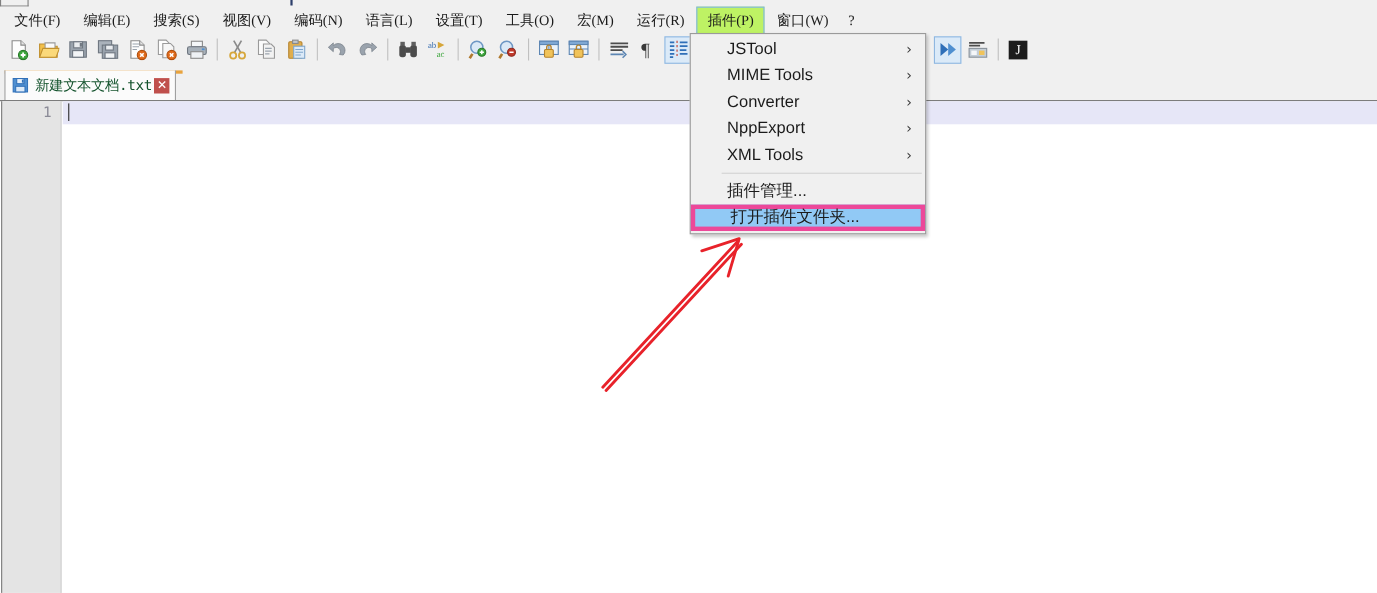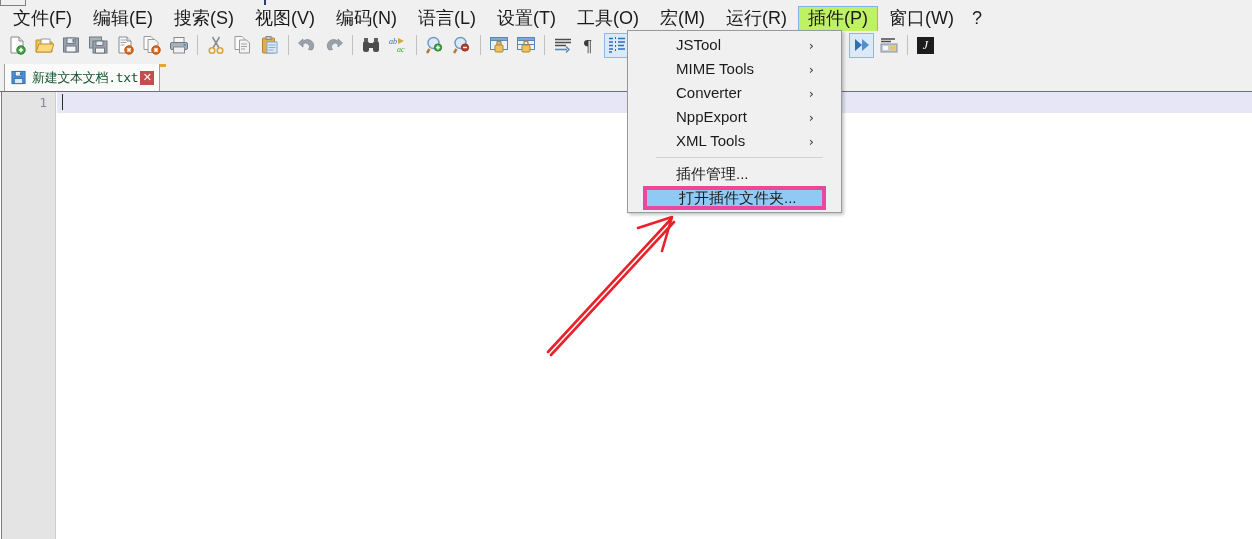--- a/index.html
+++ b/index.html
@@ -43,50 +43,50 @@
     position: absolute;
     left: 0; top: 6px;
     width: 1252px; height: 25px;
     background: #f0f0f0;
     display: flex;
     align-items: center;
     padding-left: 3px;
     box-sizing: border-box;
   }
   .menubar-item {
-    font-size: 18px;
+    font-size: 13px;
     color: #1a1a1a;
     padding: 3px 9px 4px 9px;
     margin-right: 1px;
     line-height: 17px;
     white-space: nowrap;
     border: 1px solid transparent;
     box-sizing: border-box;
     cursor: default;
+    font-family: Liberation Serif, serif;
   }
   .menubar-item.open {
     background: #bef264;
     border: 1px solid #7eb4ea;
   }
   .menubar-item.qmark {
     padding-left: 6px;
     padding-right: 6px;
   }
 
   
   .toolbar {
     position: absolute;
     left: 0; top: 31px;
     width: 1252px; height: 28px;
     background: #f0f0f0;
     display: flex;
     align-items: center;
     padding-left: 4px;
     box-sizing: border-box;
-    font-style: italic;
   }
   .tb-btn {
     width: 25px; height: 25px;
     margin-right: 2px;
     display: flex;
     align-items: center;
     justify-content: center;
     border: 1px solid transparent;
     box-sizing: border-box;
     position: relative;
@@ -201,21 +201,21 @@
 
   
   .dropdown {
     position: absolute;
     left: 627px; top: 30px;
     width: 215px;
     background: #f0f0f0;
     border: 1px solid #9a9a9a;
     box-sizing: border-box;
     box-shadow: 2px 2px 3px rgba(0,0,0,0.22);
-    padding: 2px 15px;
+    padding: 2px 0;
   }
   .dd-gutter {
     position: absolute;
     left: 1px; top: 1px;
     width: 27px; bottom: 1px;
     background: #f0f0f0;
   }
   .dd-item {
     position: relative;
     height: 24px;

